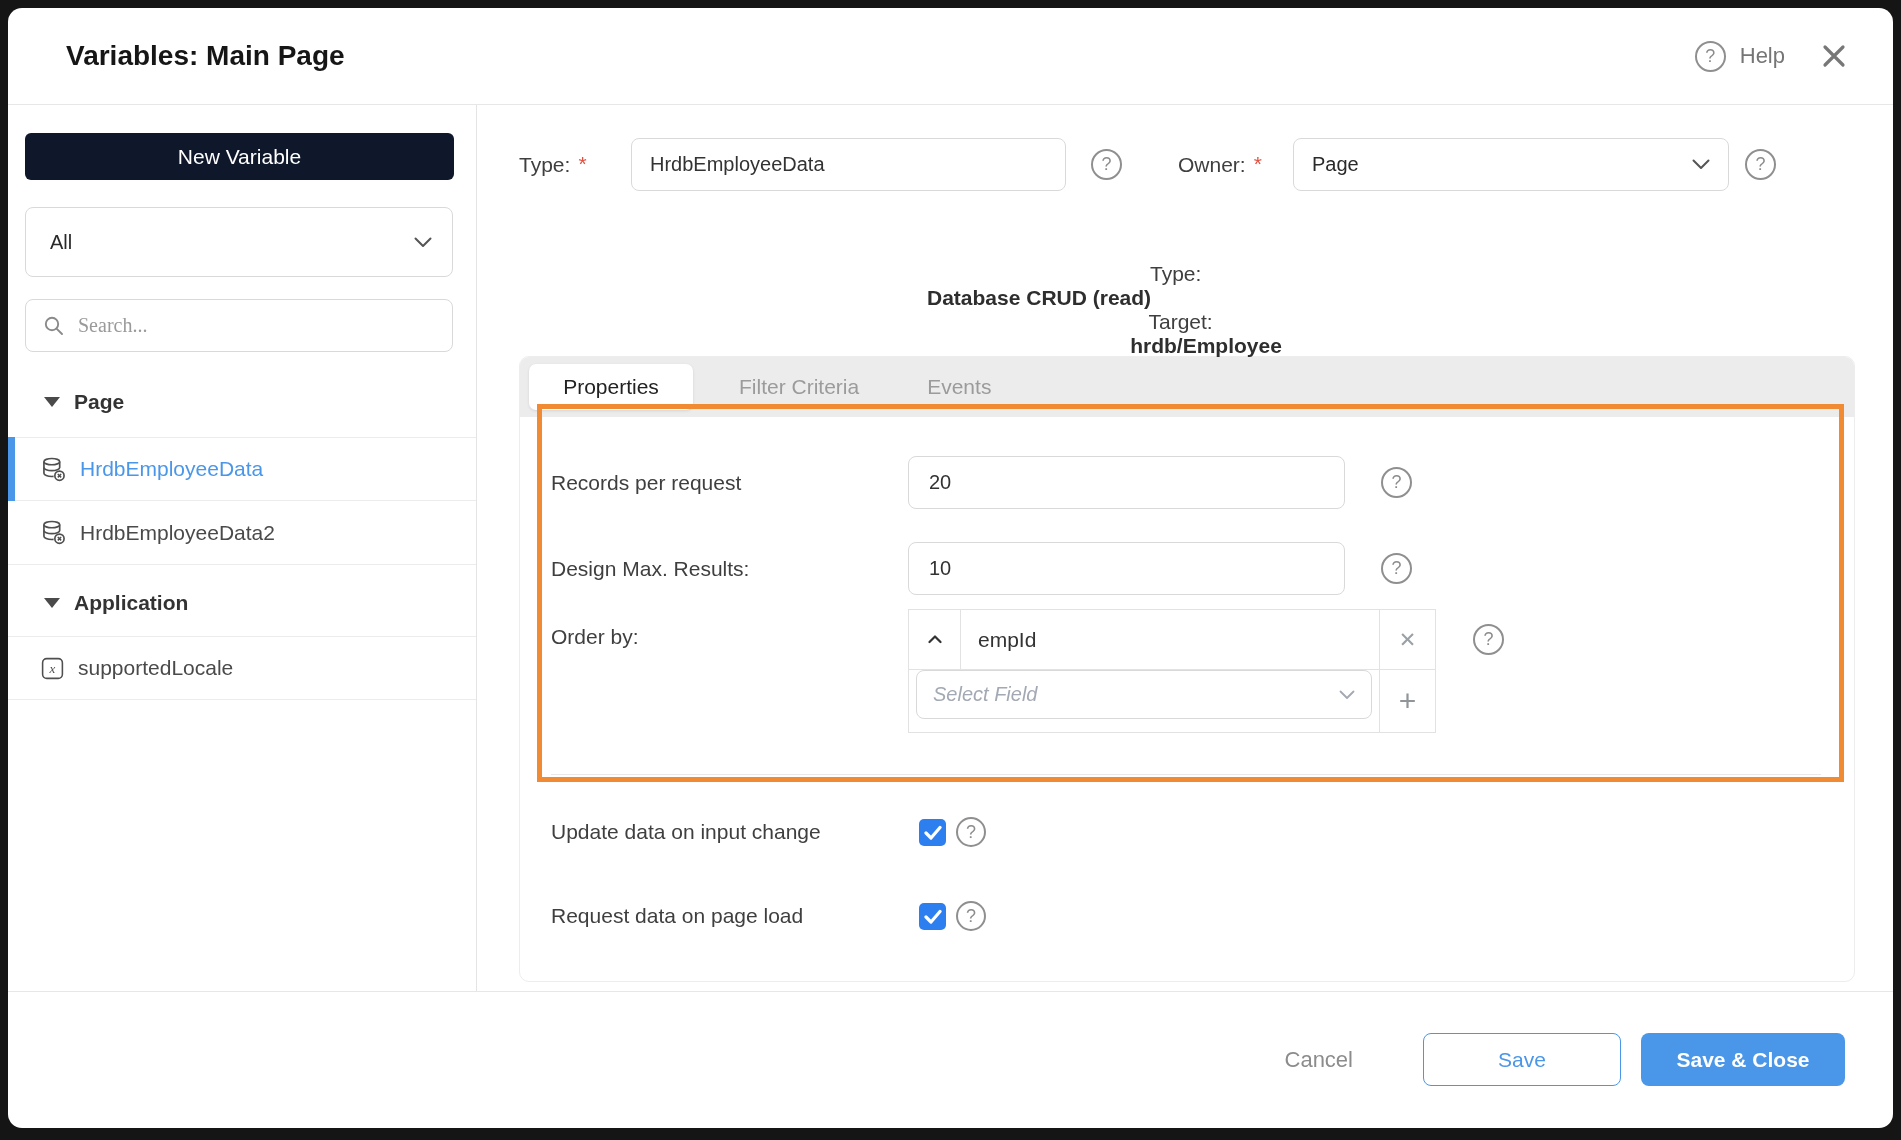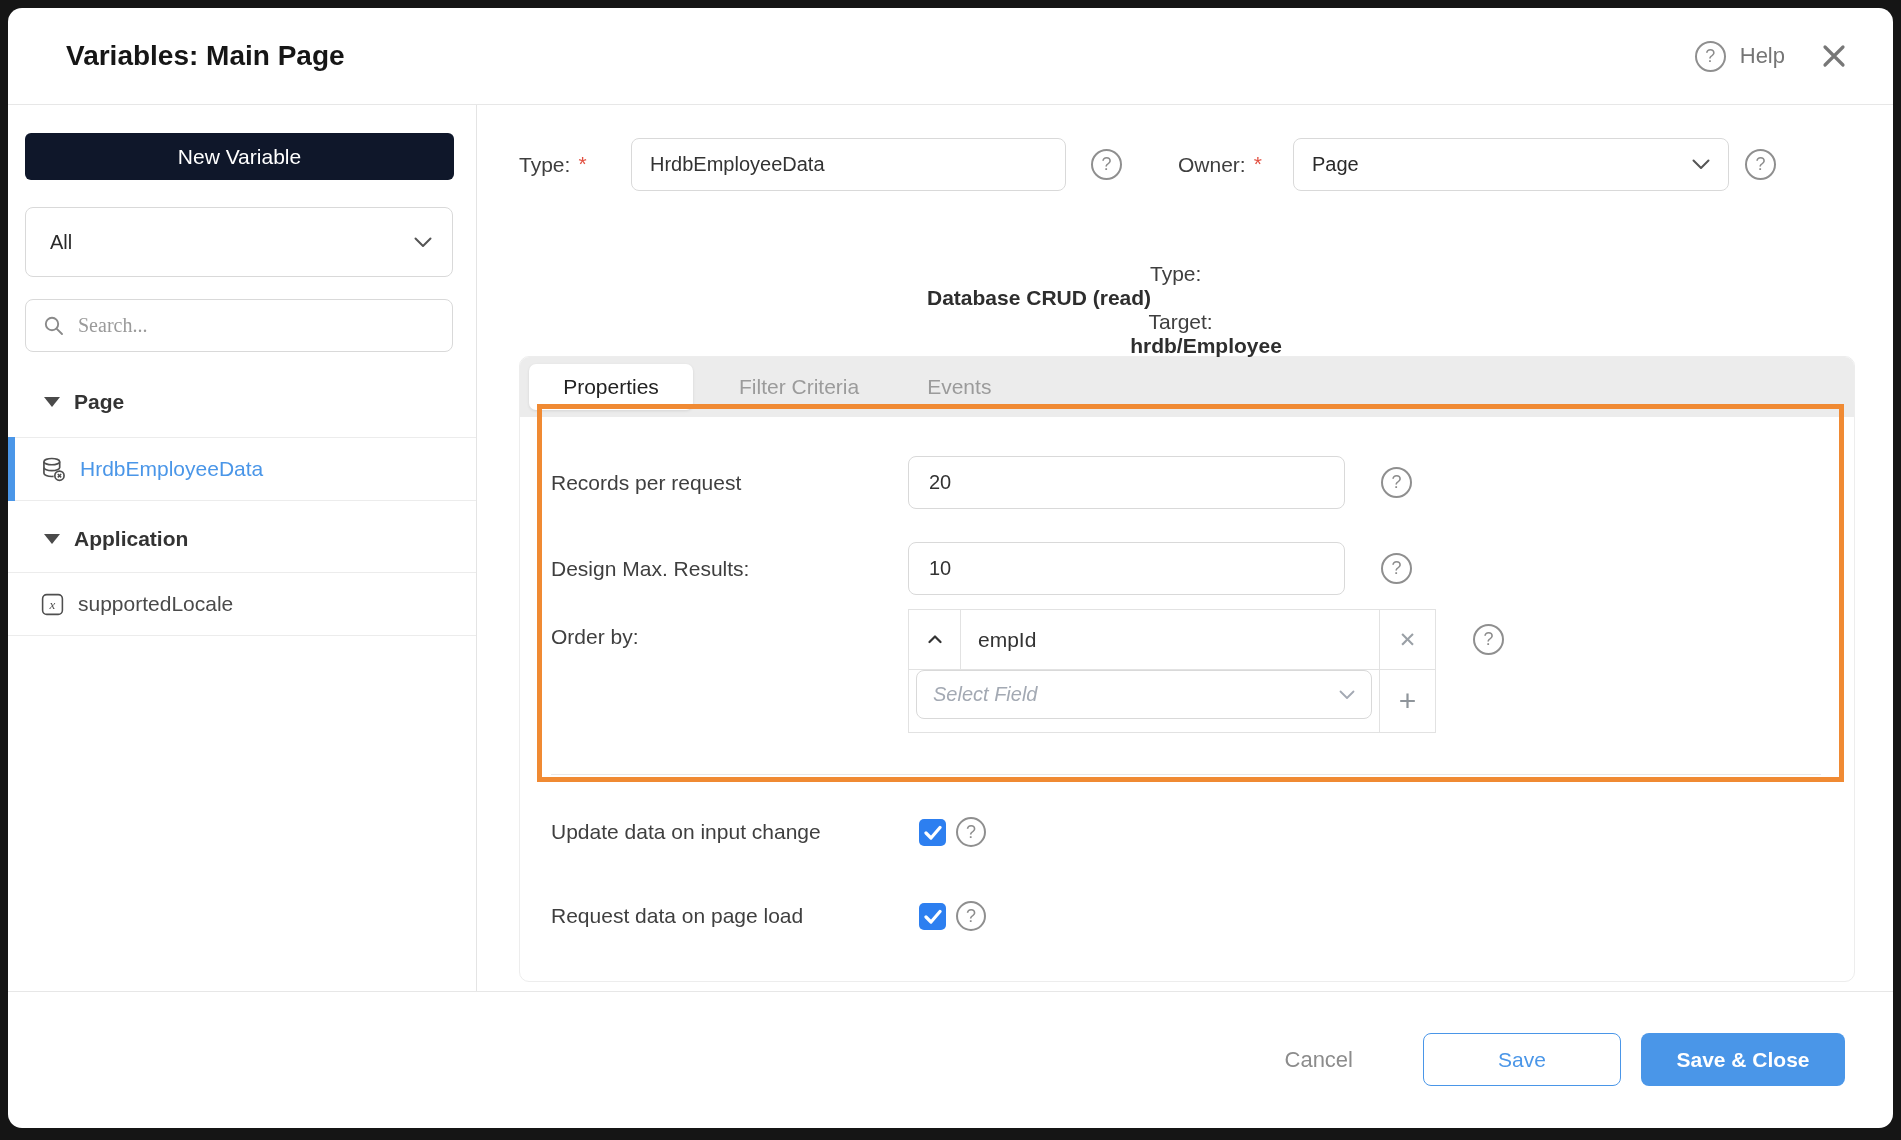--- a/index.html
+++ b/index.html
@@ -203,20 +203,32 @@
           <span class="ic">
             <svg width="27" height="27" viewBox="0 0 24 24" fill="none" stroke="#4f4f4f" stroke-width="1.5">
               <ellipse cx="10.5" cy="5" rx="7" ry="2.8"></ellipse>
               <path d="M3.5 5 v5.2 c0 1.55 3.13 2.8 7 2.8 s7 -1.25 7 -2.8 V5"></path>
               <path d="M3.5 10.2 v5.2 c0 1.55 3.13 2.8 7 2.8 c0.55 0 1.1 -0.03 1.6 -0.08"></path>
               <circle cx="17.3" cy="17.5" r="4.1" fill="#fff"></circle>
               <path d="M15.8 16 l3 3 M18.8 16 l-3 3" stroke-width="1.3"></path>
             </svg>
           </span>
           <span>HrdbEmployeeData</span>
+        </div>
+        <div class="item">
+          <span class="ic">
+            <svg width="27" height="27" viewBox="0 0 24 24" fill="none" stroke="#4f4f4f" stroke-width="1.5">
+              <ellipse cx="10.5" cy="5" rx="7" ry="2.8"></ellipse>
+              <path d="M3.5 5 v5.2 c0 1.55 3.13 2.8 7 2.8 s7 -1.25 7 -2.8 V5"></path>
+              <path d="M3.5 10.2 v5.2 c0 1.55 3.13 2.8 7 2.8 c0.55 0 1.1 -0.03 1.6 -0.08"></path>
+              <circle cx="17.3" cy="17.5" r="4.1" fill="#fff"></circle>
+              <path d="M15.8 16 l3 3 M18.8 16 l-3 3" stroke-width="1.3"></path>
+            </svg>
+          </span>
+          <span>HrdbEmployeeData2</span>
         </div>
       </div>
 
       <div class="sec-head app">
         <span class="caret"></span>
         <span class="sec-label">Application</span>
       </div>
 
       <div class="items app">
         <div class="item">

